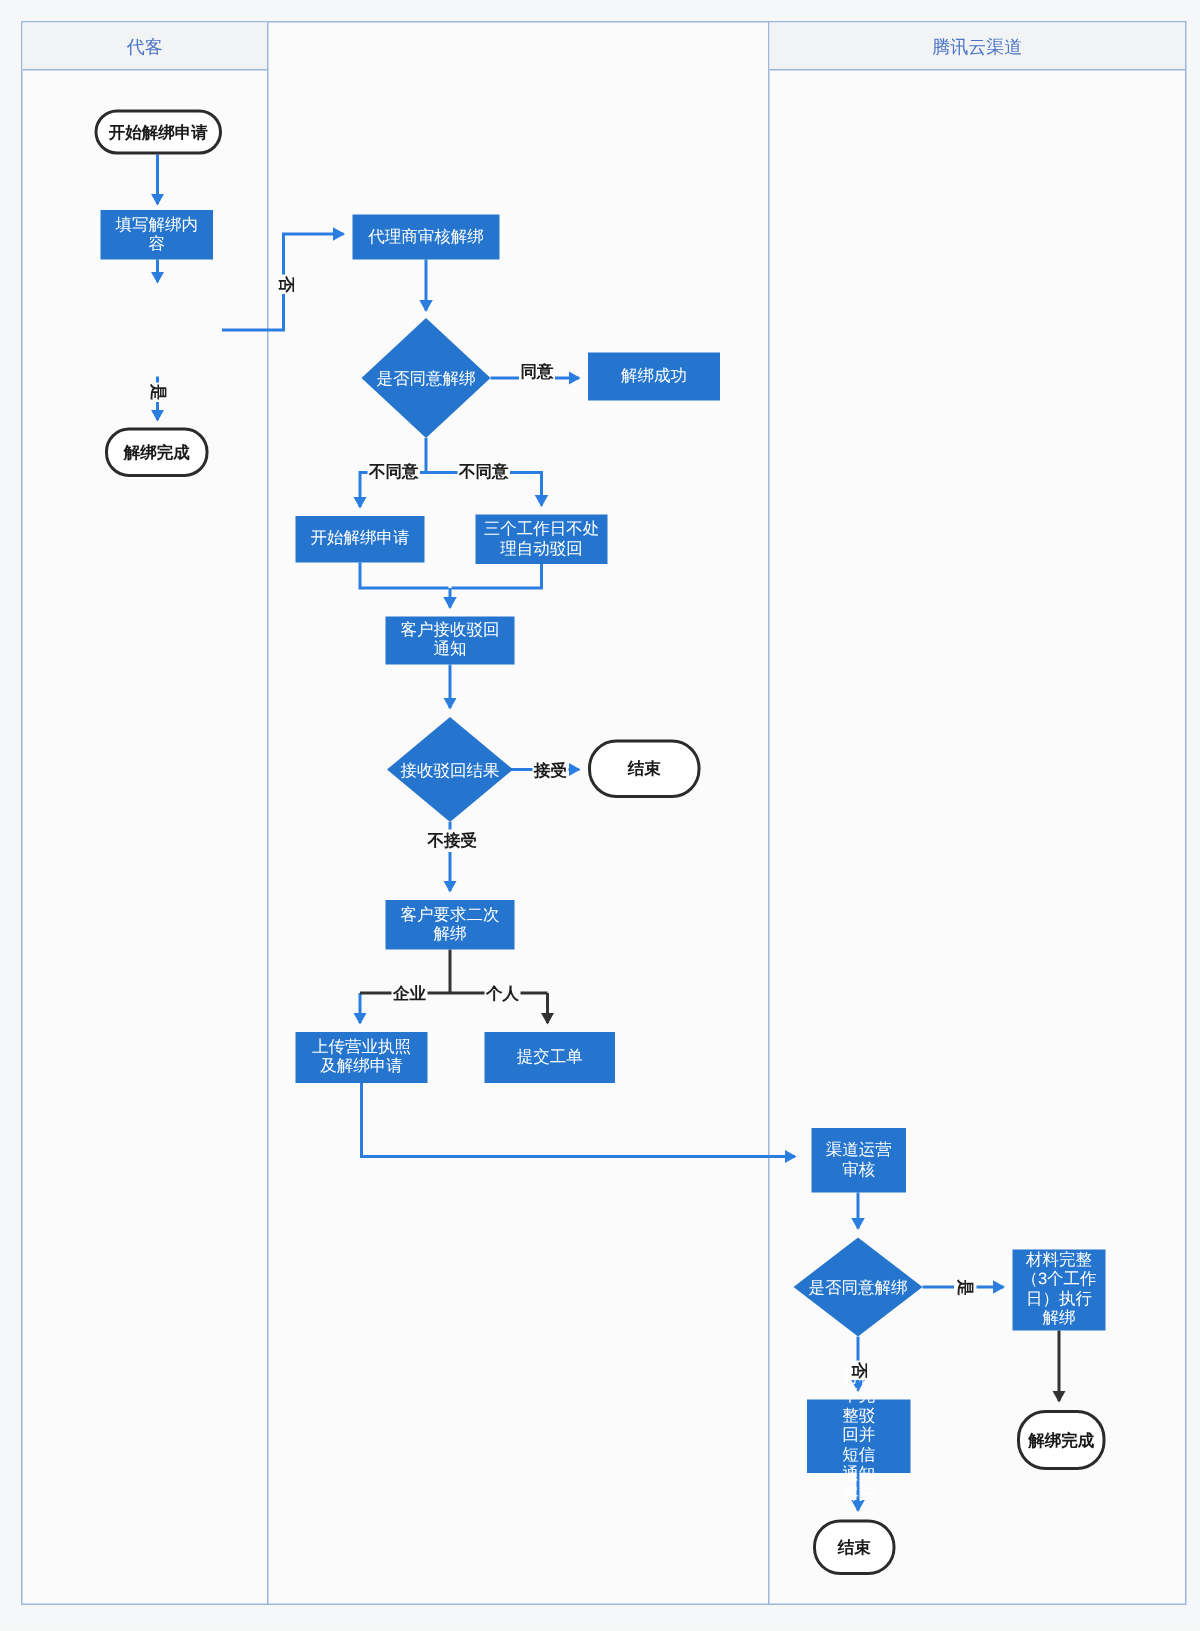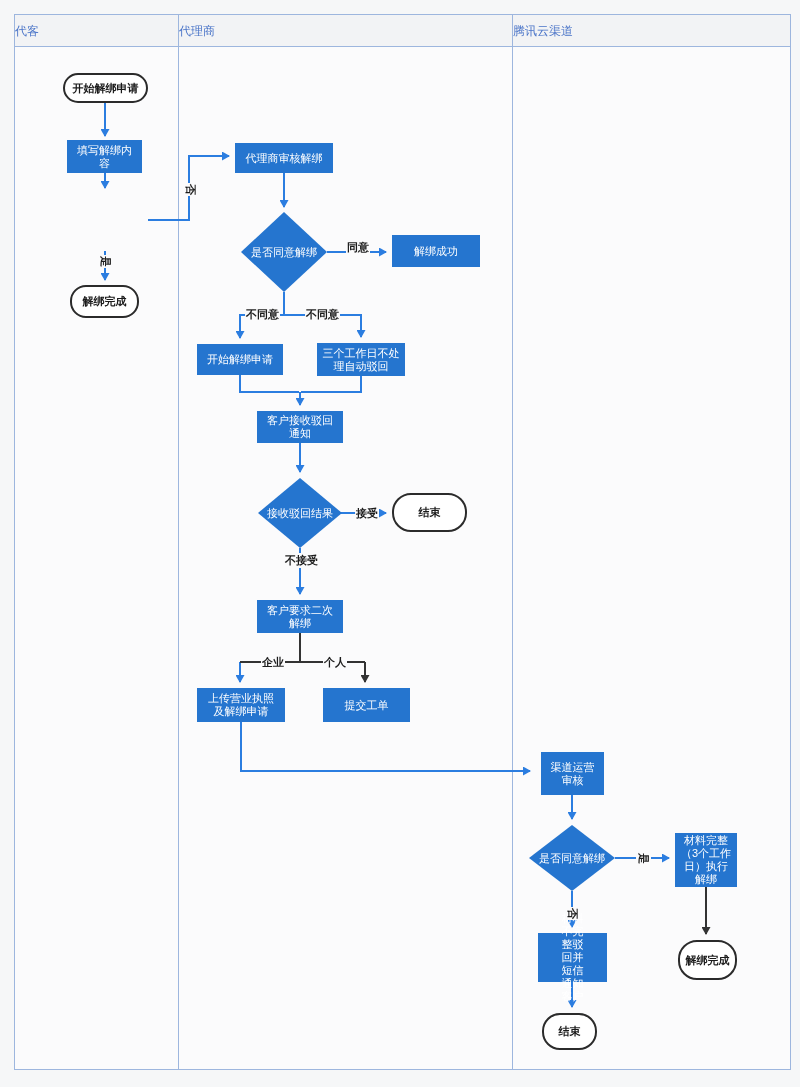--- a/index.html
+++ b/index.html
@@ -1,38 +1,37 @@
 <!DOCTYPE html>
 <html><head>
 <meta charset="utf-8">
 <style>
   html,body{margin:0;padding:0;background:#f6f7f8;font-family:"Liberation Sans",sans-serif;}
   .canvas{position:relative;width:800px;height:1087px;background:#f6f7f8;overflow:hidden;}
   .frame{position:absolute;left:14px;top:14px;width:777px;height:1056px;background:#fbfbfc;border:1px solid #9db6de;box-sizing:border-box;}
   .lane-div{position:absolute;top:14px;width:1px;height:1056px;background:#9db6de;}
-  .lane-h{position:absolute;top:15px;height:32px;line-height:32px;background:#f2f3f5;color:#4a74c8;font-size:12px;border-bottom:1px solid #9db6de;box-sizing:border-box;}
+  .lane-h{position:absolute;top:15px;height:32px;line-height:32px;text-align:center;background:#f2f3f5;color:#4a74c8;font-size:12px;border-bottom:1px solid #9db6de;box-sizing:border-box;}
   svg.edges{position:absolute;left:0;top:0;pointer-events:none;}
   .node{position:absolute;box-sizing:border-box;display:flex;align-items:center;justify-content:center;text-align:center;}
   .proc{background:#2575cf;color:#fff;font-size:11px;line-height:13px;}
   .diamond{background:#2575cf;color:#fff;font-size:11px;white-space:nowrap;clip-path:polygon(50% 0,100% 50%,50% 100%,0 50%);}
   .term{background:#fff;border:2px solid #2b2b2b;color:#1a1a1a;font-size:11px;font-weight:600;border-radius:16px;font-family:Liberation Serif, serif;}
   .elbl{position:absolute;color:#1c1c1c;font-size:11px;font-weight:700;background:#fbfbfc;padding:0 1px;white-space:nowrap;}
   .rot{transform:rotate(90deg);transform-origin:center center;}
 </style>
 </head>
 <body>
 
 <div class="canvas">
 
   <div class="frame"></div>
   <div class="lane-div" style="left:178px"></div>
   <div class="lane-div" style="left:512px"></div>
 
   <div class="lane-h" style="left:15px;width:163px">代客</div>
-  <div class="lane-h" style="left:179px;width:333px">代理商</div>
   <div class="lane-h" style="left:513px;width:277px">腾讯云渠道</div>
 
   <svg class="edges" width="800" height="1087">
     <defs>
       <marker id="ab" markerUnits="userSpaceOnUse" markerWidth="9" markerHeight="9" refX="7" refY="4.5" orient="auto">
         <path d="M0,0 L8,4.5 L0,9 Z" fill="#2b7de0"></path>
       </marker>
       <marker id="ak" markerUnits="userSpaceOnUse" markerWidth="9" markerHeight="9" refX="7" refY="4.5" orient="auto">
         <path d="M0,0 L8,4.5 L0,9 Z" fill="#333333"></path>
       </marker>

